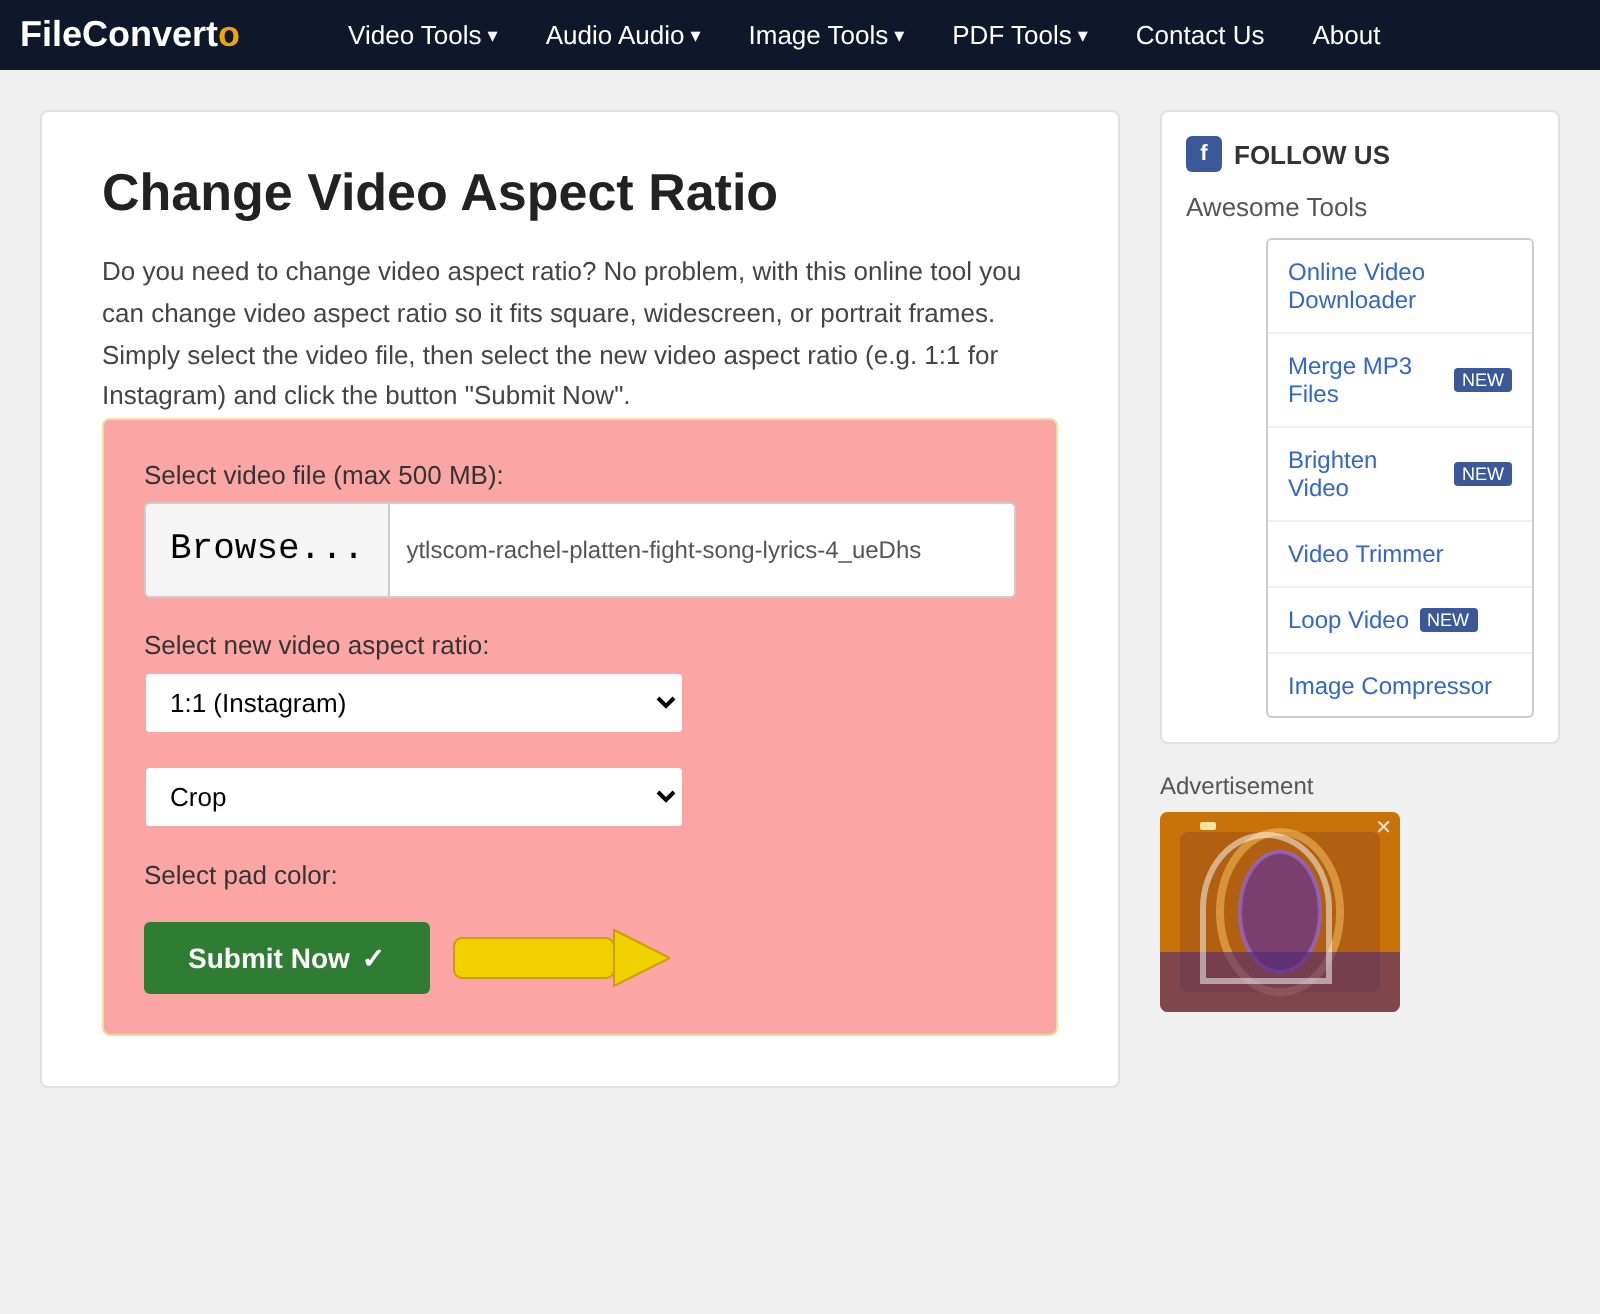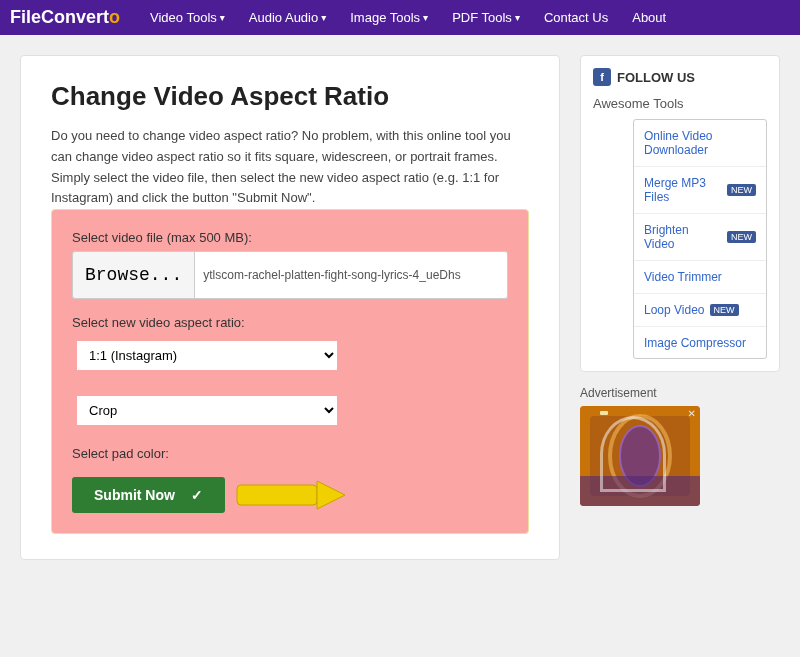--- a/index.html
+++ b/index.html
@@ -1,24 +1,25 @@
 <!DOCTYPE html>
 <html><head>
   <meta charset="utf-8">
   <style>
     * { box-sizing: border-box; margin: 0; padding: 0; }
     body { font-family: Arial, sans-serif; font-size: 14px; background: #f0f0f0; }
 
     
     nav {
-      background: #4c1d95;
+      background: #0f172a;
       display: flex;
       align-items: center;
       padding: 0 10px;
       height: 35px;
+      gap: 24px;
     }
     .nav-logo {
       color: white;
       font-weight: bold;
       font-size: 18px;
       margin-right: 20px;
       white-space: nowrap;
     }
     .nav-logo span { color: #f0a500; }
     .nav-items {
@@ -109,38 +110,38 @@
       border-radius: 0 3px 3px 0;
       overflow: hidden;
       white-space: nowrap;
       text-overflow: ellipsis;
       background: white;
     }
     .select-field {
       width: 100%;
       max-width: 270px;
       padding: 6px 8px;
-      border: 5px solid #fca5a5;
+      border: 1px solid #fca5a5;
       border-radius: 3px;
       font-size: 13px;
       background: white;
       cursor: pointer;
     }
     .submit-btn {
       background: #2e7d32;
       color: white;
       border: none;
       padding: 10px 22px;
       font-size: 14px;
       font-weight: bold;
       border-radius: 3px;
       cursor: pointer;
       display: flex;
       align-items: center;
-      gap: 16px;
+      gap: 6px;
       position: relative;
     }
 
     
     .submit-row {
       position: relative;
       display: flex;
       align-items: center;
     }
     .arrow-svg {

